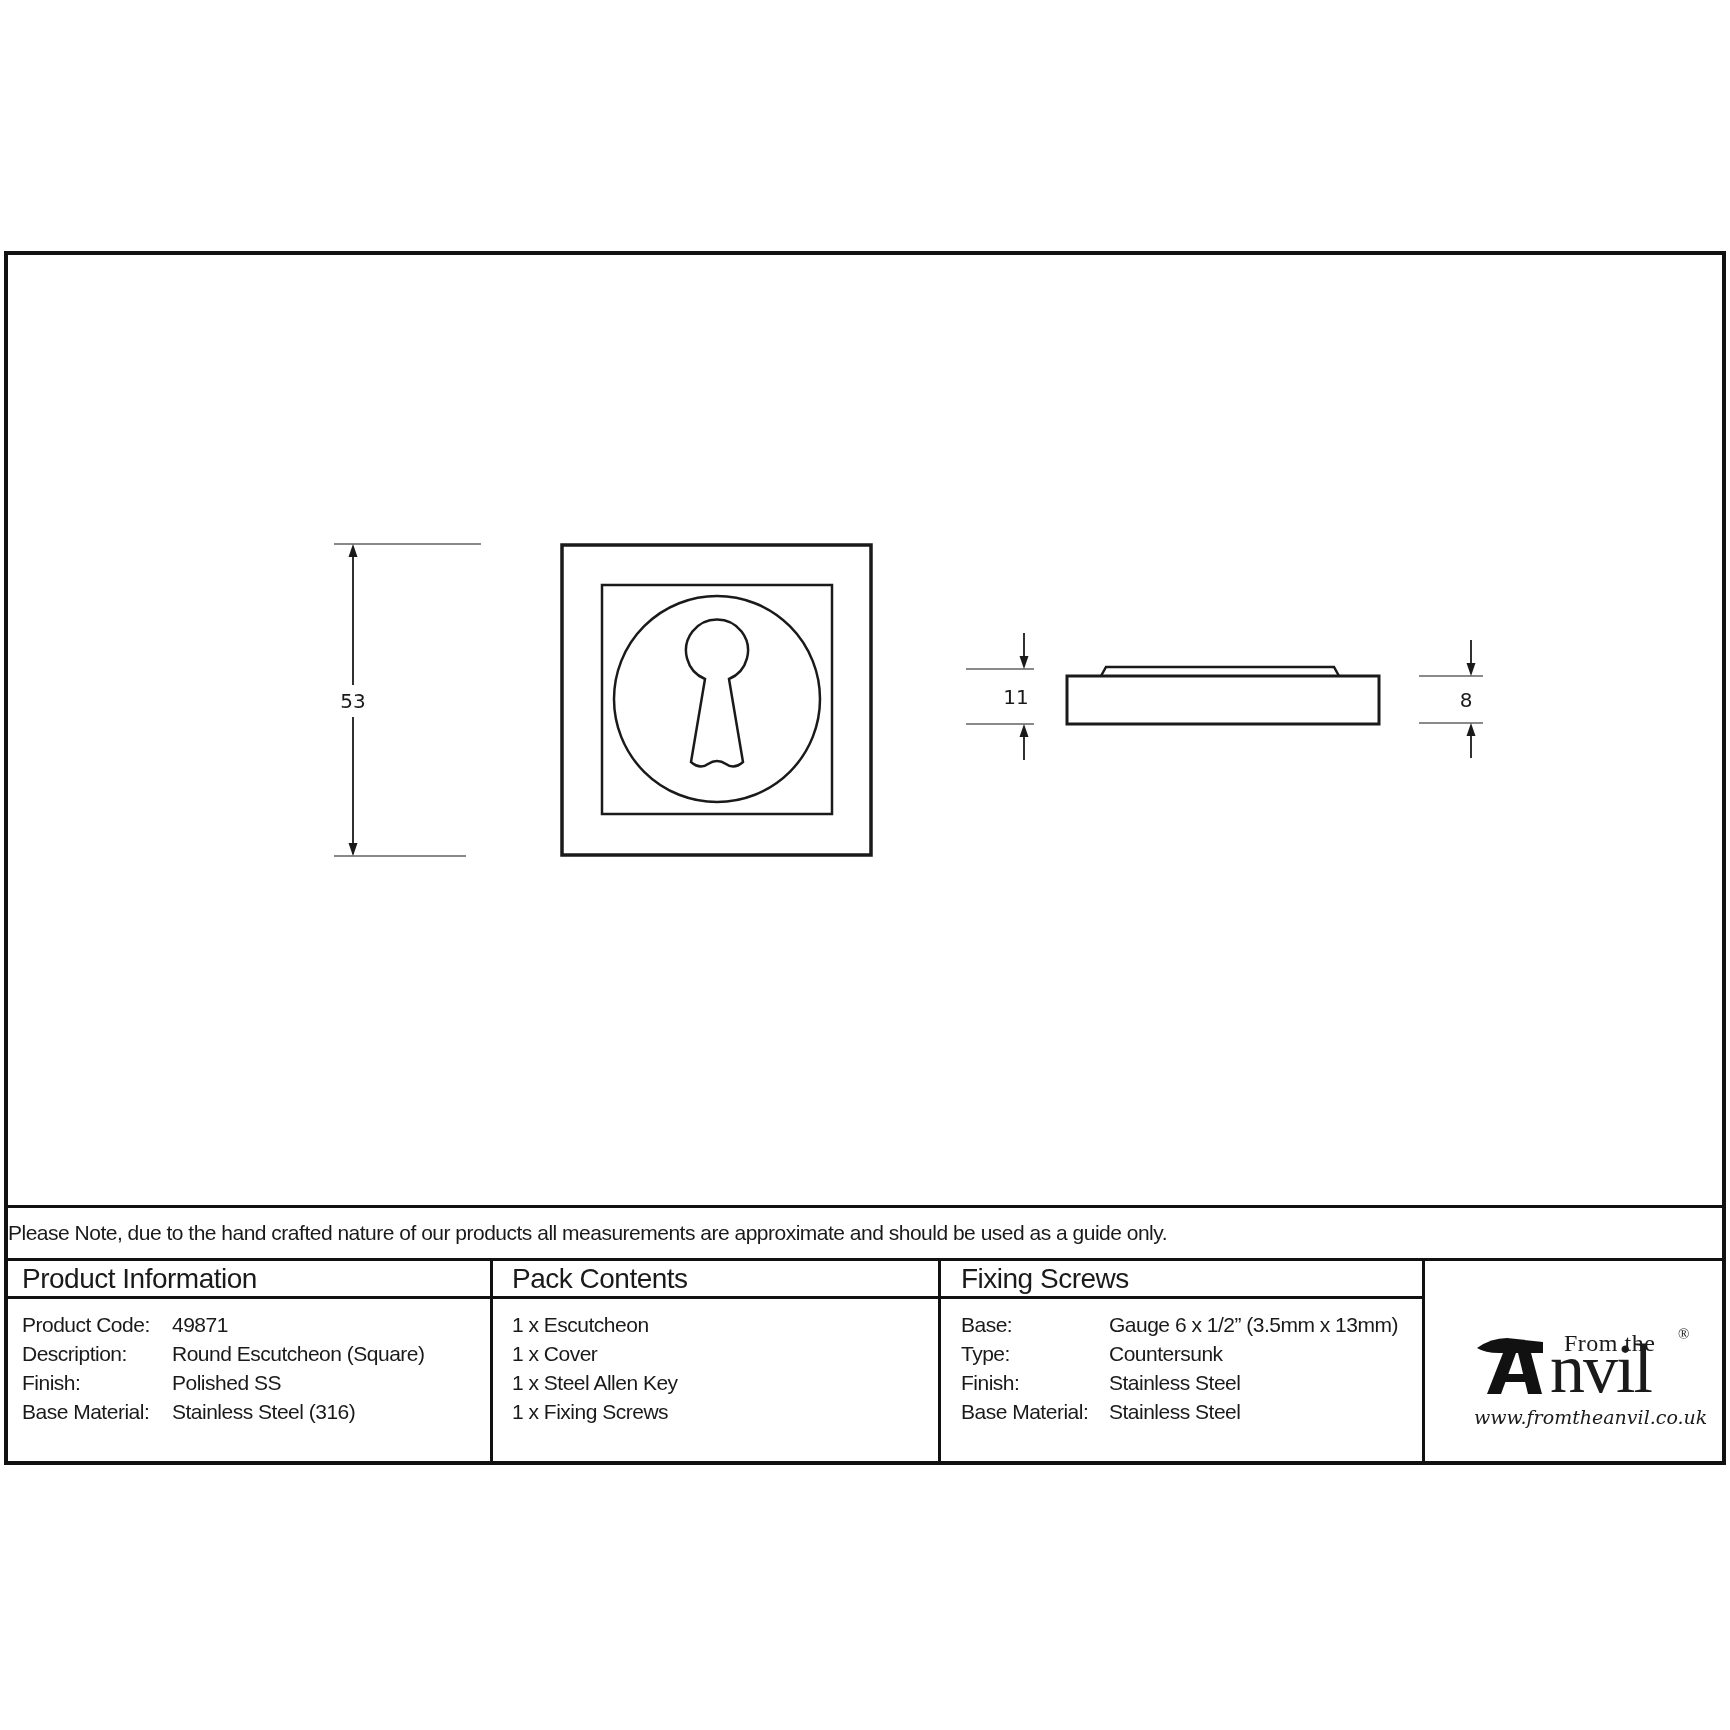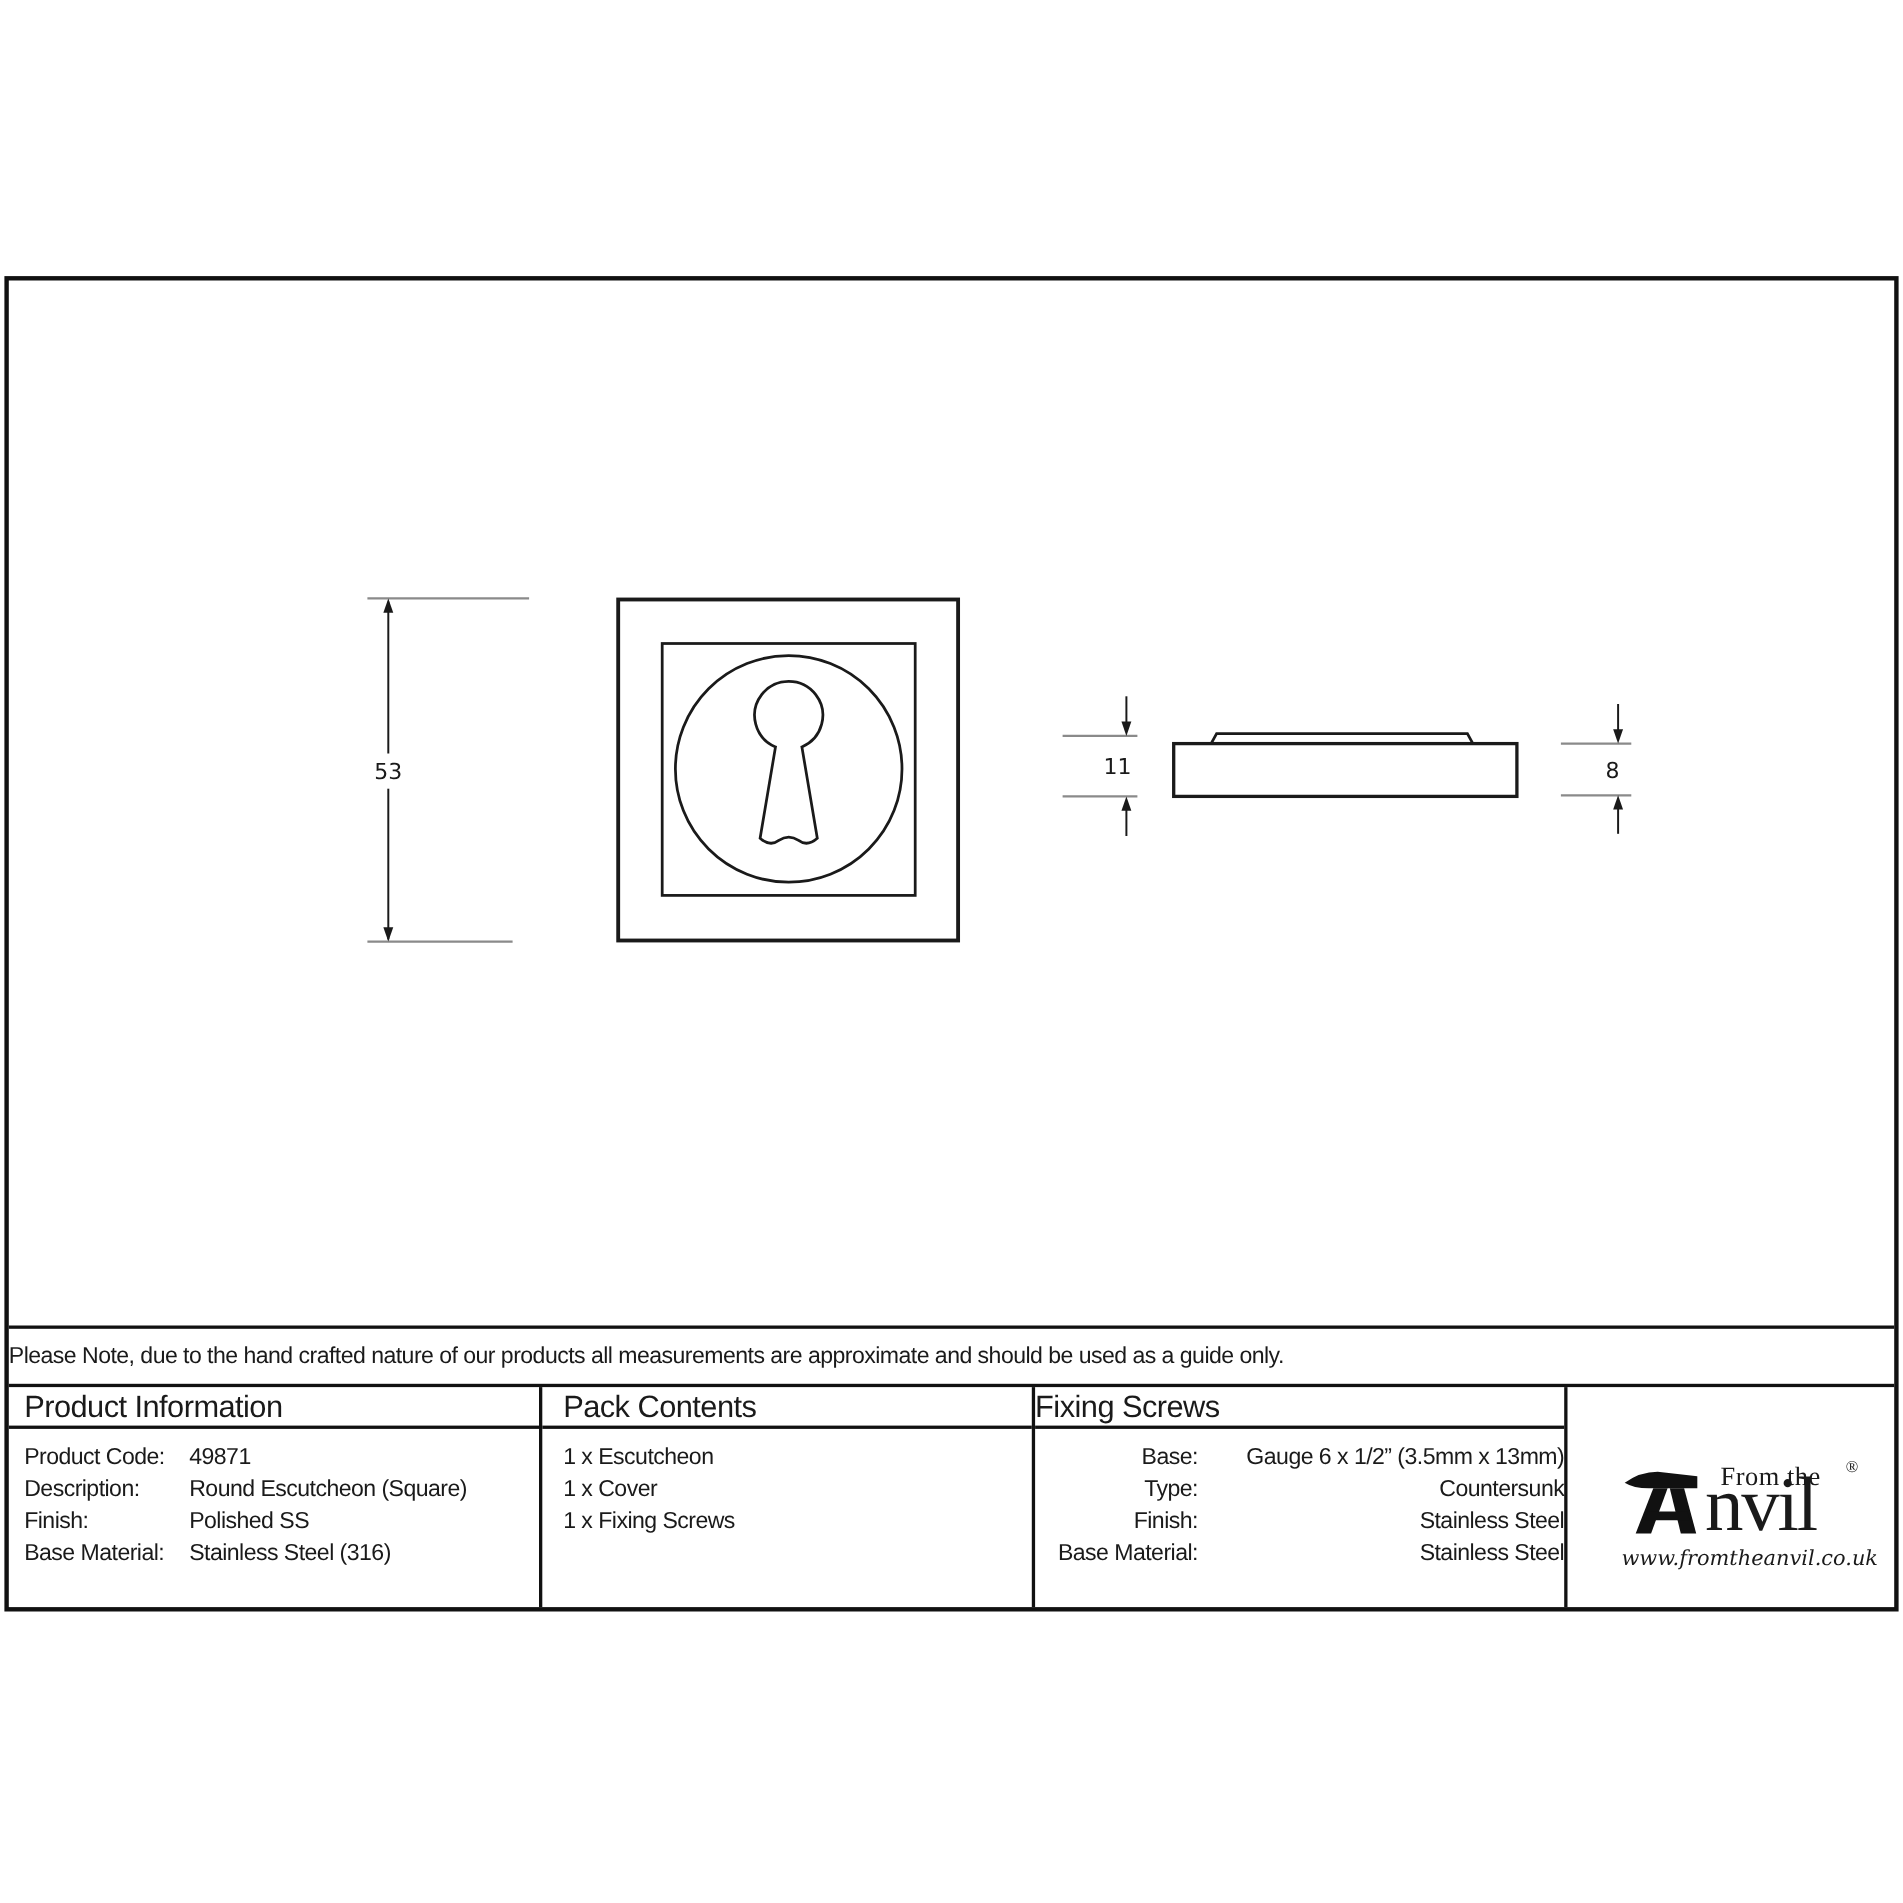--- a/index.html
+++ b/index.html
@@ -28,21 +28,21 @@
   .spec-col{box-sizing:border-box;border-right:3px solid #111;}
   .spec-col.last{border-right:none;position:relative;}
   .col-header{
     height:38px;box-sizing:border-box;border-bottom:3px solid #111;
     display:flex;align-items:center;font-size:28px;letter-spacing:-0.5px;
   }
   .col-body{padding-top:11px;font-size:21px;letter-spacing:-0.5px;line-height:29px;}
   .kv{display:grid;grid-template-columns:150px 1fr;}
   .pad1{padding-left:14px;}
   .pad2{padding-left:19px;}
-  .pad3{text-align:right;}
+  .pad3{padding-left:20px;}
   .kv3{display:grid;grid-template-columns:148px 1fr;}
 
   
   .logo-wrap{position:absolute;left:49px;top:69px;width:240px;height:102px;}
   .logo-anvil{position:absolute;left:0;top:6px;}
   .logo-fromthe{position:absolute;left:90px;top:0;font-family:"Liberation Serif",serif;font-size:24px;letter-spacing:0.5px;}
   .logo-nvil{position:absolute;left:76px;top:-8px;font-family:"Liberation Serif",serif;font-size:70px;line-height:1.35;letter-spacing:-2px;}
   .logo-reg{position:absolute;left:204px;top:-4px;font-family:"Liberation Serif",serif;font-size:15px;}
   .logo-url{position:absolute;left:0px;top:76px;width:240px;font-family:"DejaVu Serif",serif;font-style:italic;font-size:19px;letter-spacing:0px;white-space:nowrap;}
 </style>
@@ -120,20 +120,21 @@
       </div>
     </div>
 
     <div class="spec-col">
       <div class="col-header pad2">
         <span>Pack Contents</span>
       </div>
       <div class="col-body pad2">
         <div>1 x Escutcheon</div>
         <div>1 x Cover</div>
+        <div>1 x Steel Allen Key</div>
         <div>1 x Fixing Screws</div>
       </div>
     </div>
 
     <div class="spec-col">
       <div class="col-header pad3">
         <span>Fixing Screws</span>
       </div>
       <div class="col-body kv3 pad3">
         <span>Base:</span>

